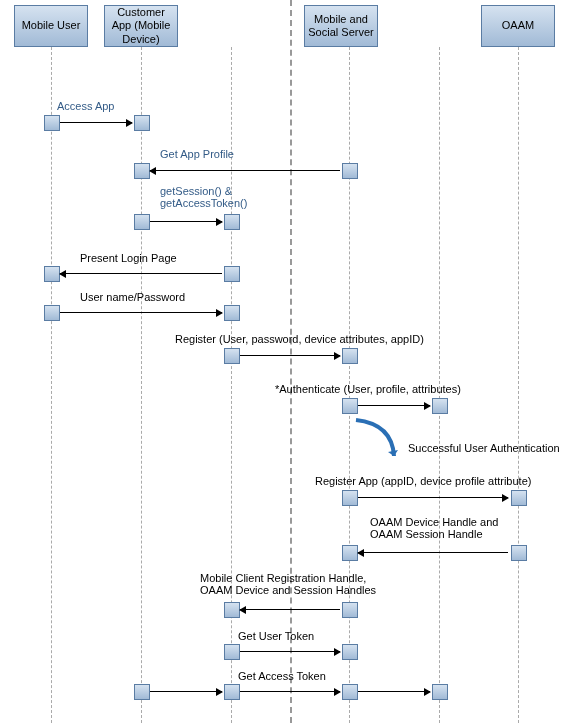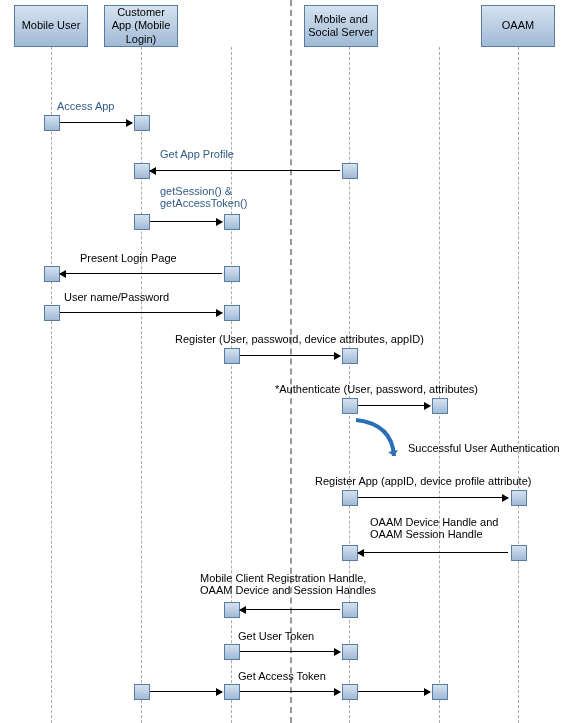--- a/index.html
+++ b/index.html
@@ -13,21 +13,21 @@
 .arrow::after{content:"";position:absolute;right:-1px;top:-3px;border-left:7px solid #000;border-top:4px solid transparent;border-bottom:4px solid transparent}
 .arrow.left::after{right:auto;left:-1px;border-left:none;border-right:7px solid #000}
 svg{position:absolute}
 </style>
 </head>
 <body>
 
 <div class="diagram">
 
   <div class="lifeline-header" style="left:14px">Mobile User</div>
-  <div class="lifeline-header" style="left:104px">Customer App (Mobile Login)</div>
+  <div class="lifeline-header" style="left:104px">Customer App (Mobile Device)</div>
   <div class="lifeline-header" style="left:304px">Mobile and Social Server</div>
   <div class="lifeline-header" style="left:481px">OAAM</div>
 
   <div class="lifeline-dash" style="left:51px"></div>
   <div class="lifeline-dash" style="left:141px"></div>
   <div class="lifeline-dash" style="left:231px"></div>
   <div class="lifeline-dash" style="left:349px"></div>
   <div class="lifeline-dash" style="left:439px"></div>
   <div class="lifeline-dash" style="left:518px"></div>
 
@@ -47,31 +47,31 @@
 getAccessToken()</div>
   <div class="activation" style="left:134px;top:214px"></div>
   <div class="arrow" style="left:150px;top:221px;width:72px"></div>
   <div class="activation" style="left:224px;top:214px"></div>
 
   <div class="msg-label black" style="left:80px;top:252px">Present Login Page</div>
   <div class="activation" style="left:44px;top:266px"></div>
   <div class="arrow left" style="left:60px;top:273px;width:162px"></div>
   <div class="activation" style="left:224px;top:266px"></div>
 
-  <div class="msg-label black" style="left:64px;top:291px">User name/Password</div>
+  <div class="msg-label black" style="left:80px;top:291px">User name/Password</div>
   <div class="activation" style="left:44px;top:305px"></div>
   <div class="arrow" style="left:60px;top:312px;width:162px"></div>
   <div class="activation" style="left:224px;top:305px"></div>
 
   <div class="msg-label black" style="left:175px;top:333px">Register (User, password, device attributes, appID)</div>
   <div class="activation" style="left:224px;top:348px"></div>
   <div class="arrow" style="left:240px;top:355px;width:100px"></div>
   <div class="activation" style="left:342px;top:348px"></div>
 
-  <div class="msg-label black" style="left:275px;top:383px">*Authenticate (User, password, attributes)</div>
+  <div class="msg-label black" style="left:275px;top:383px">*Authenticate (User, profile, attributes)</div>
   <div class="activation" style="left:342px;top:398px"></div>
   <div class="arrow" style="left:358px;top:405px;width:72px"></div>
   <div class="activation" style="left:432px;top:398px"></div>
 
   <svg style="left:350px;top:418px" width="56" height="44" viewBox="0 0 56 44">
     <path d="M6 2 Q42 6 44 38" fill="none" stroke="#2a6fb5" stroke-width="4"></path>
     <path d="M44 38 l-6 -4 l10 -2 z" fill="#2a6fb5"></path>
   </svg>
   <div class="msg-label black" style="left:408px;top:442px">Successful User Authentication</div>
 

